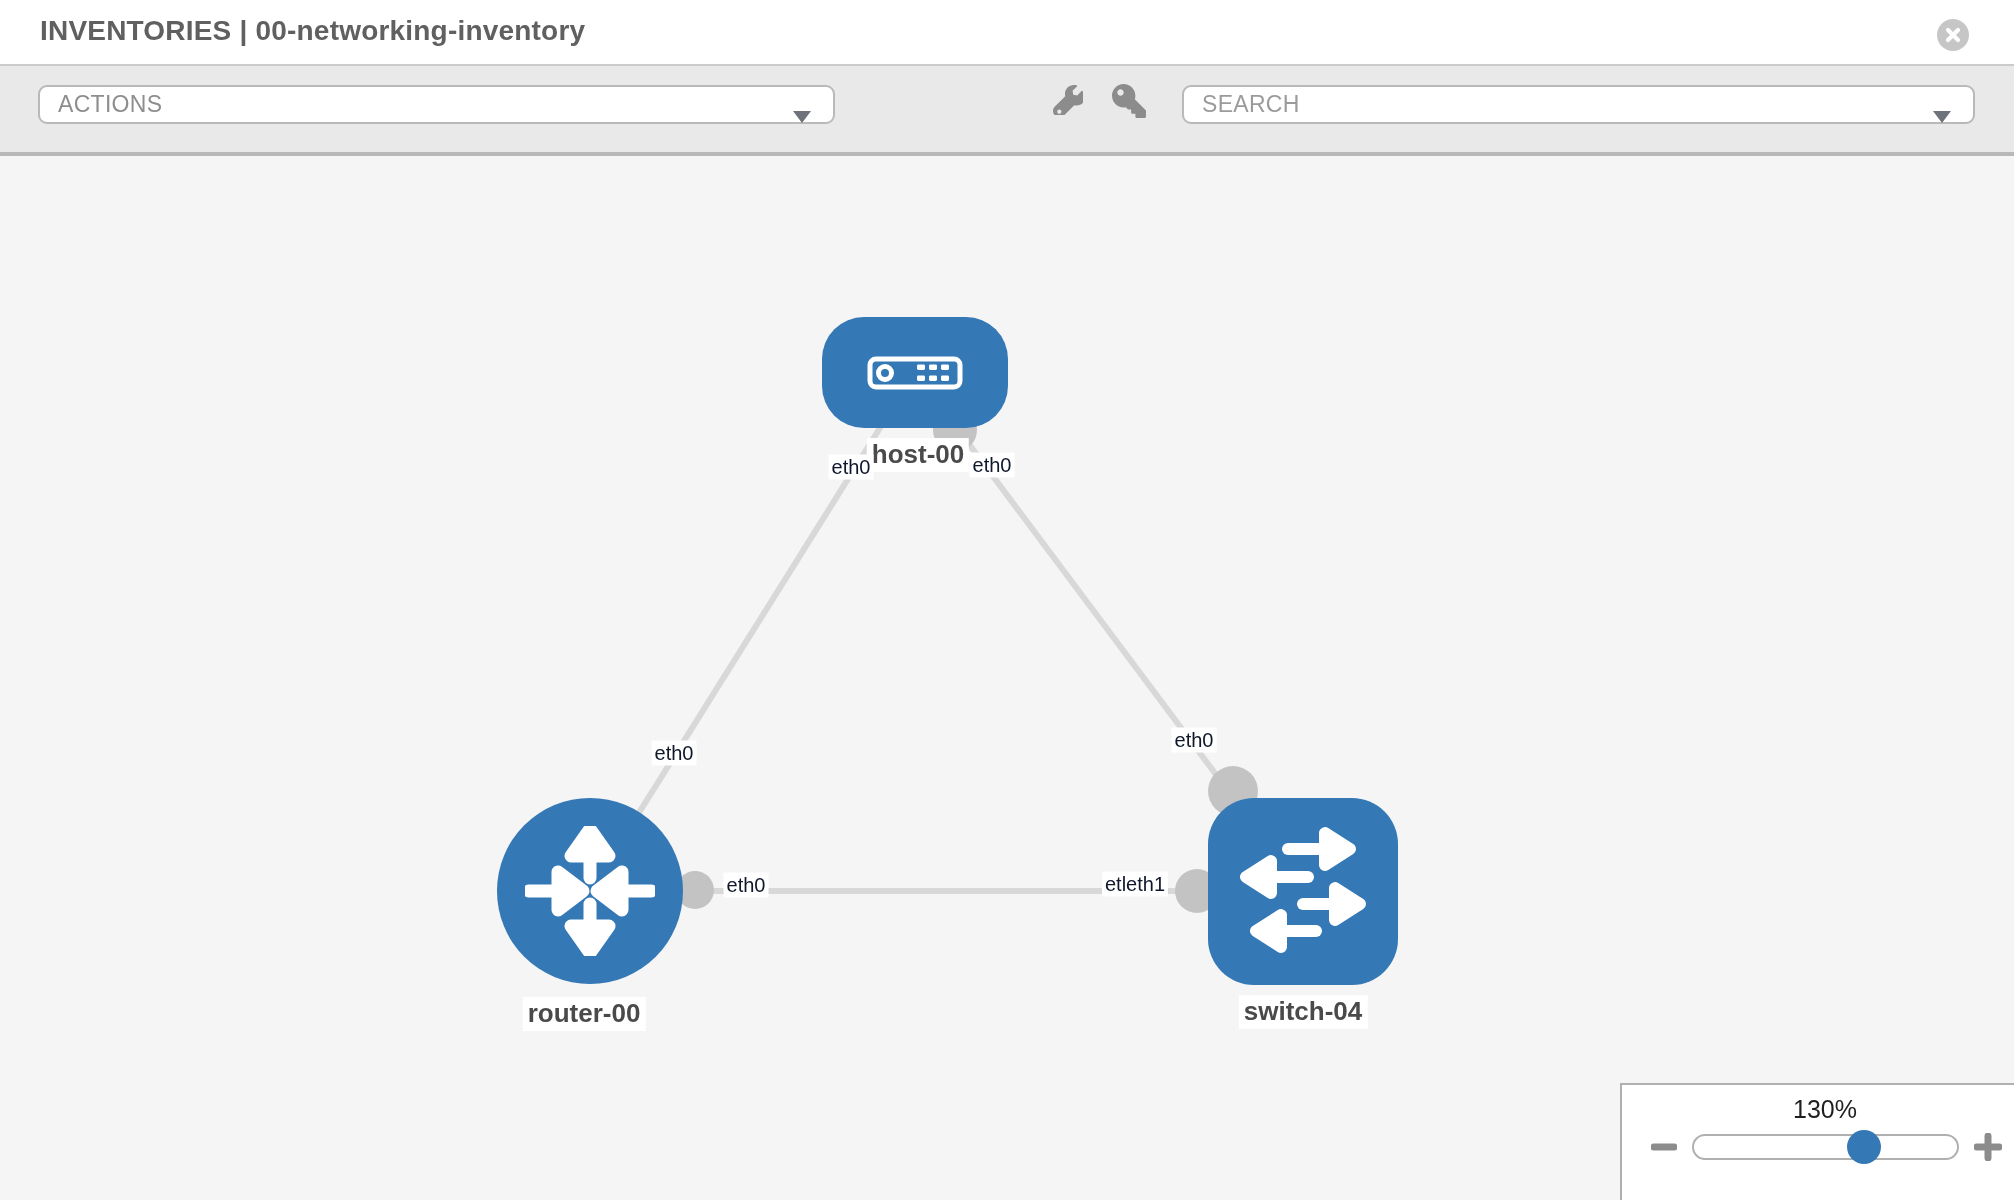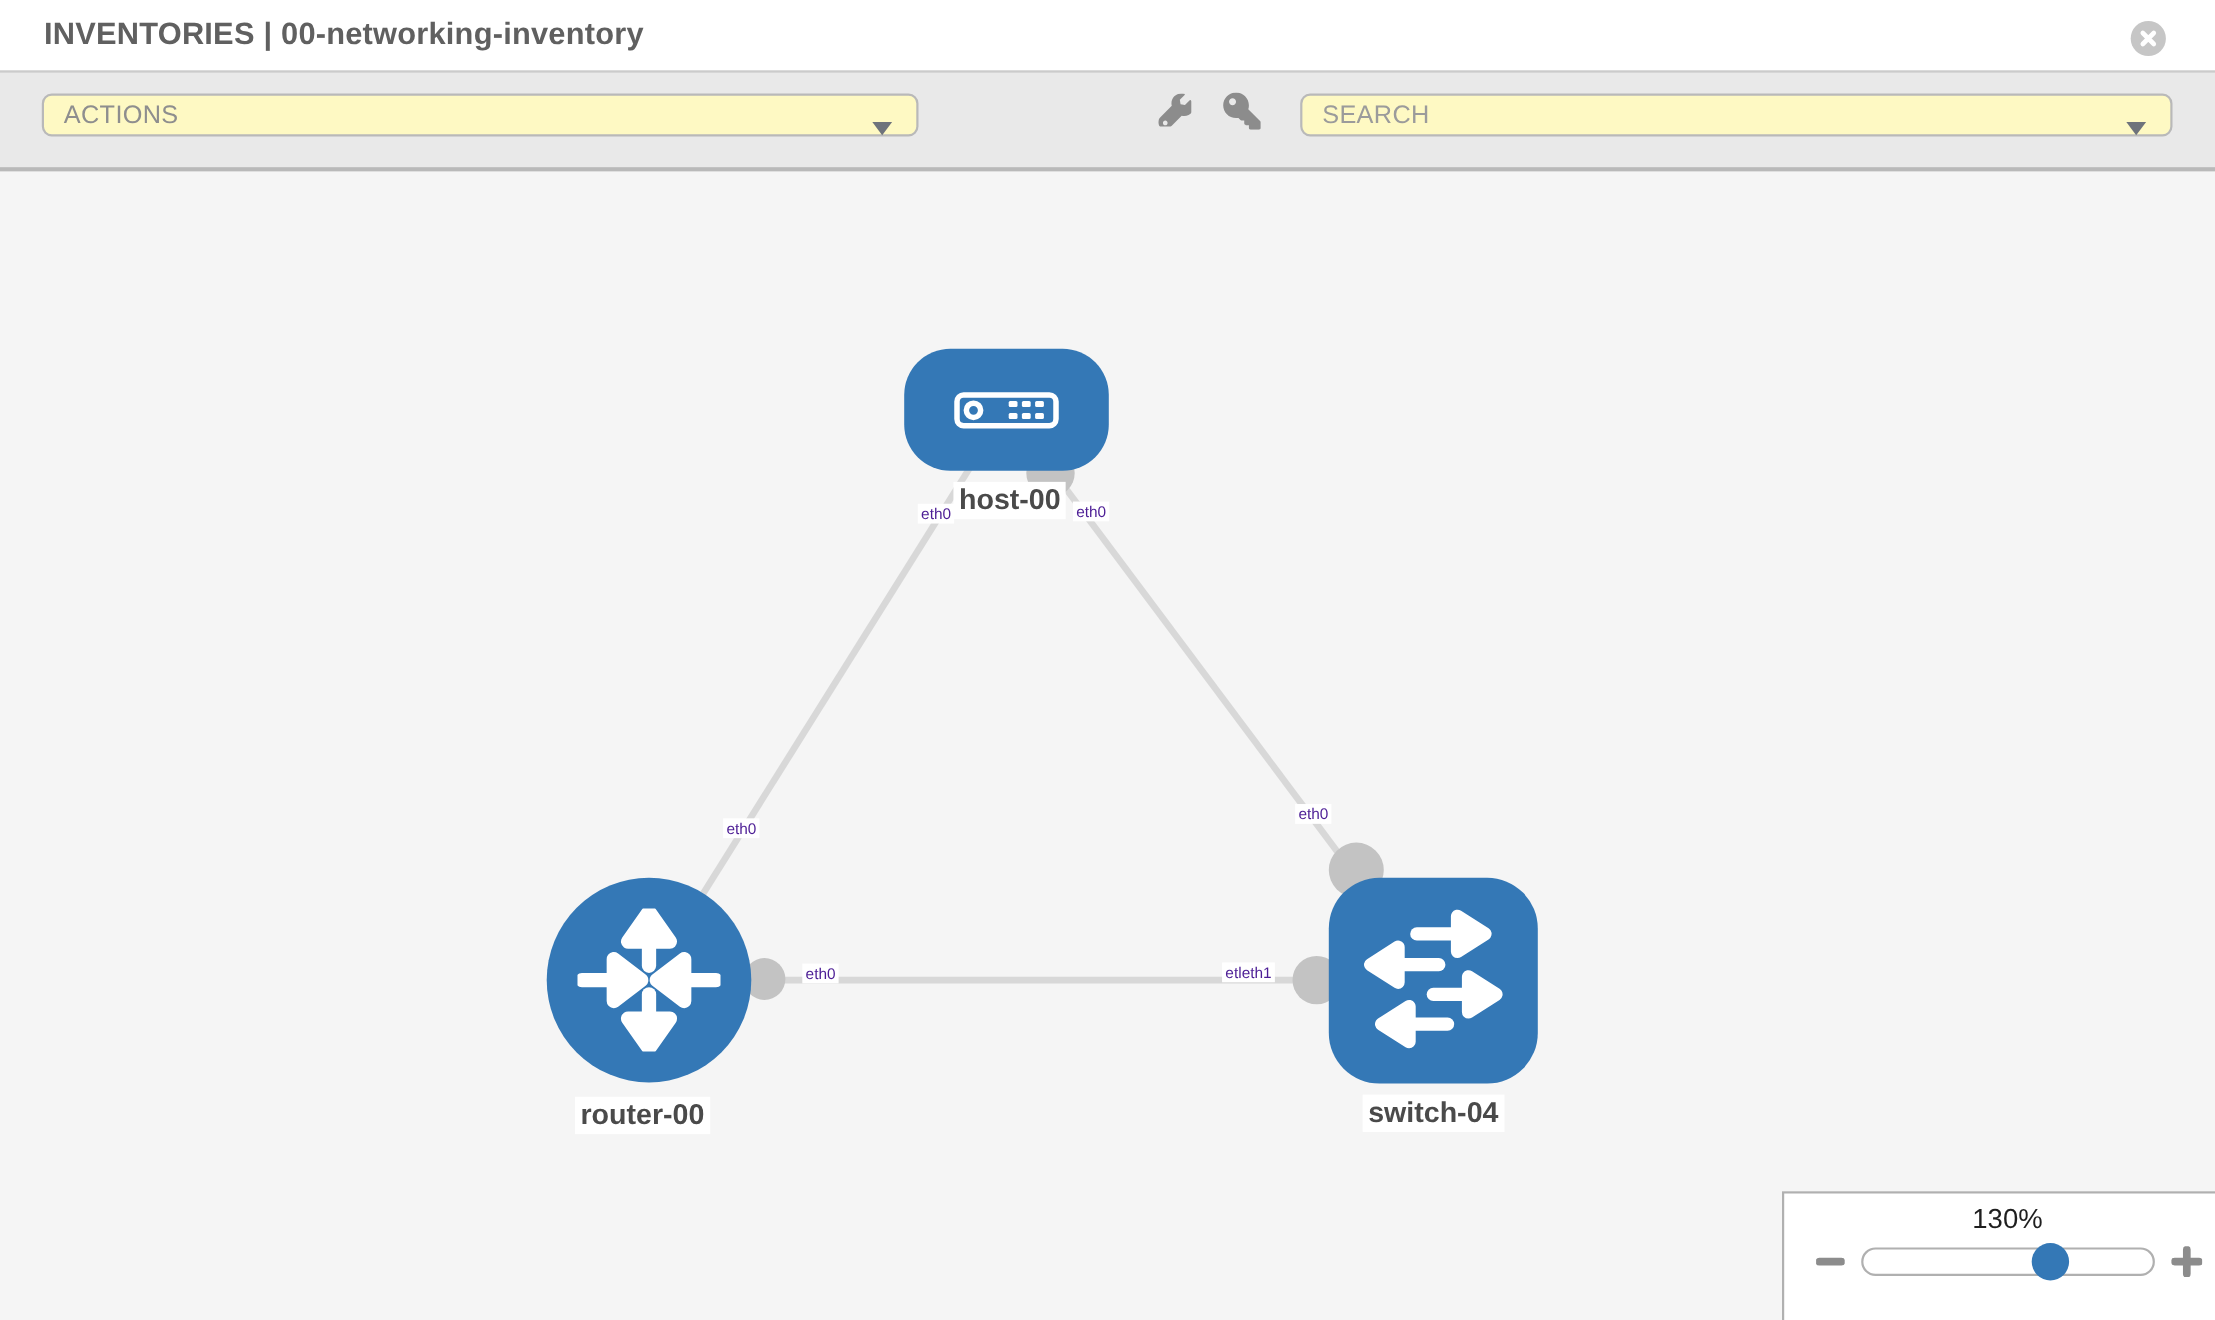--- a/index.html
+++ b/index.html
@@ -10,21 +10,21 @@
   
   .header{position:absolute;top:0;left:0;width:2014px;height:68px;background:#fff;}
   .page-title{position:absolute;left:40px;top:15px;font-size:28px;font-weight:bold;
               color:#606060;letter-spacing:.2px;white-space:nowrap;}
   .close-btn{position:absolute;left:1937px;top:19px;width:32px;height:32px;border-radius:50%;
              background:#c6c6c6;display:flex;align-items:center;justify-content:center;cursor:pointer;}
 
   
   .toolbar{position:absolute;top:64px;left:0;width:2014px;height:92px;background:#e9e9e9;
            border-top:2px solid #cbcbcb;border-bottom:4px solid #b9b9b9;}
-  .select-box{position:absolute;top:19px;height:39px;background:#fef9c3;border:2px solid #b9b9b9;
+  .select-box{position:absolute;top:19px;height:39px;background:#ffffff;border:2px solid #b9b9b9;
               border-radius:9px;display:flex;align-items:center;padding:0 18px;cursor:pointer;}
   .select-box.actions{left:38px;width:797px;}
   .select-box.search{left:1182px;width:793px;padding:0;}
   .select-label{font-size:23px;color:#8e8e8e;letter-spacing:.3px;}
   .caret{position:absolute;right:22px;top:24px;width:0;height:0;
          border-left:9px solid transparent;border-right:9px solid transparent;
          border-top:12px solid #6e737b;}
   .search-input{width:100%;height:100%;border:none;outline:none;background:transparent;
                 font-family:"Liberation Sans",sans-serif;font-size:23px;color:#555;padding:0 40px 0 18px;}
   .search-input::placeholder{color:#9b9b9b;opacity:1;letter-spacing:.3px;}
@@ -35,21 +35,21 @@
   .links-svg{position:absolute;top:0;left:0;}
 
   .node{position:absolute;background:#3478b6;display:flex;align-items:center;justify-content:center;cursor:pointer;}
   .node.host{left:822px;top:161px;width:186px;height:111px;border-radius:42px;}
   .node.router{left:497px;top:642px;width:186px;height:186px;border-radius:50%;}
   .node.switch{left:1208px;top:642px;width:190px;height:187px;border-radius:46px;}
 
   .net-label{position:absolute;transform:translate(-50%,-50%);background:#ffffff;
              white-space:nowrap;line-height:1.15;}
   .node-label{font-size:26px;color:#4a4a4a;padding:2px 5px;font-weight:bold;}
-  .iface-label{font-size:14px;color:#4c1d95;padding:1px 3px;}
+  .iface-label{font-size:20px;color:#0f172a;padding:1px 3px;}
 
   
   .zoom-panel{position:absolute;left:1620px;top:927px;width:396px;height:119px;background:#fff;
               border:2px solid #b0b0b0;}
   .zoom-level{position:absolute;left:203px;top:24px;transform:translate(-50%,-50%);
               font-size:25px;color:#1f1f1f;}
   .zoom-btn{position:absolute;cursor:pointer;display:flex;align-items:center;justify-content:center;}
   .zoom-track{position:absolute;left:70px;top:49px;width:267px;height:26px;border:2px solid #b0b0b0;
               border-radius:13px;background:#fff;cursor:pointer;}
   .zoom-thumb{position:absolute;left:225px;top:45px;width:34px;height:34px;border-radius:50%;

